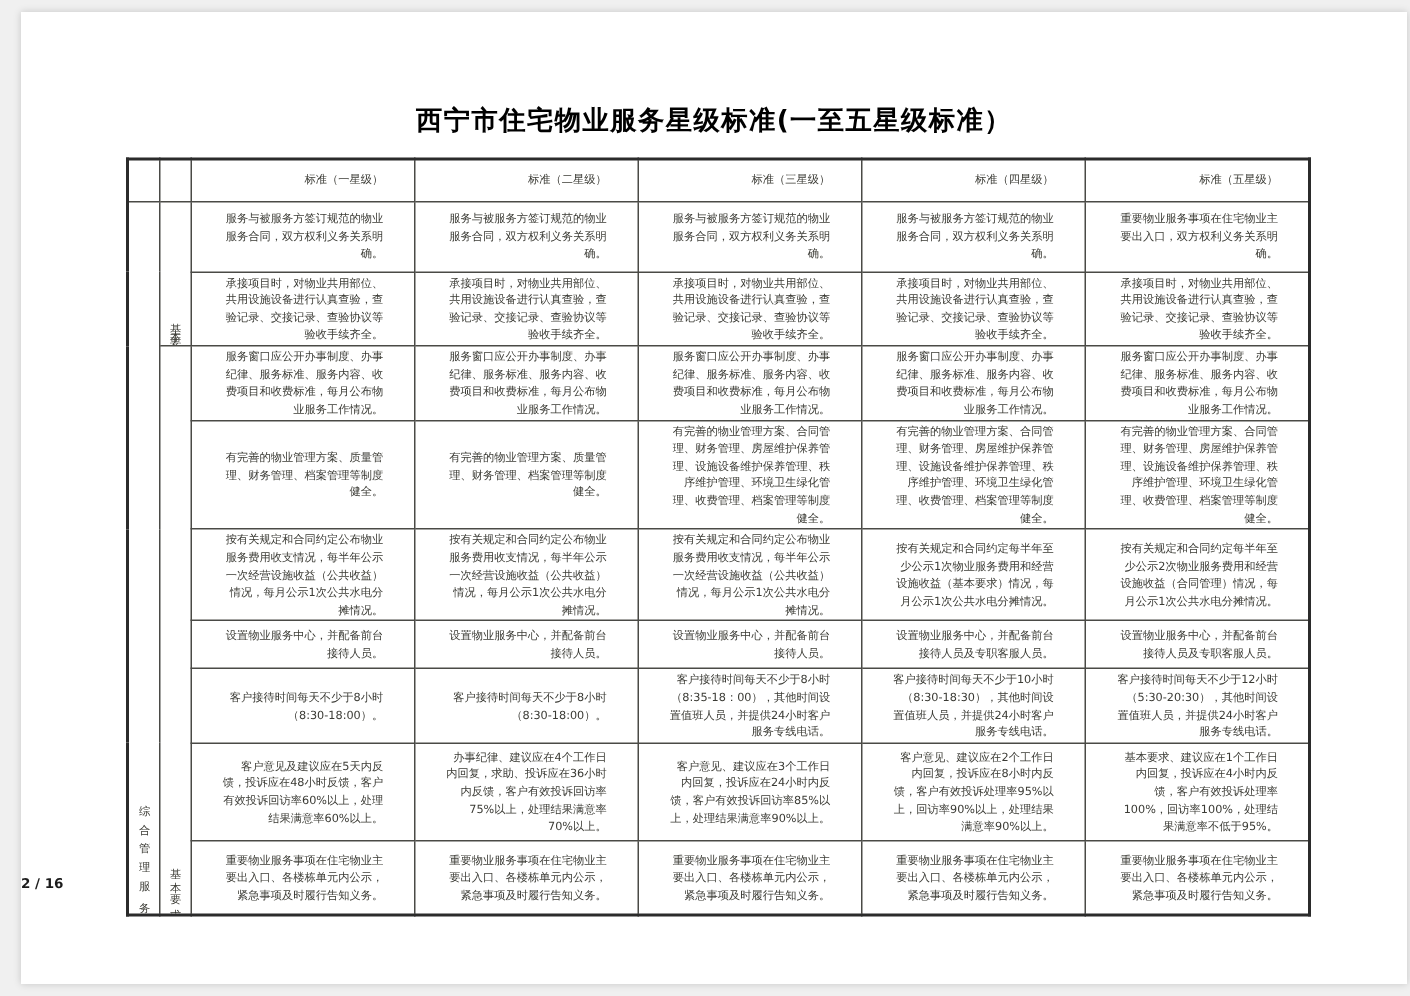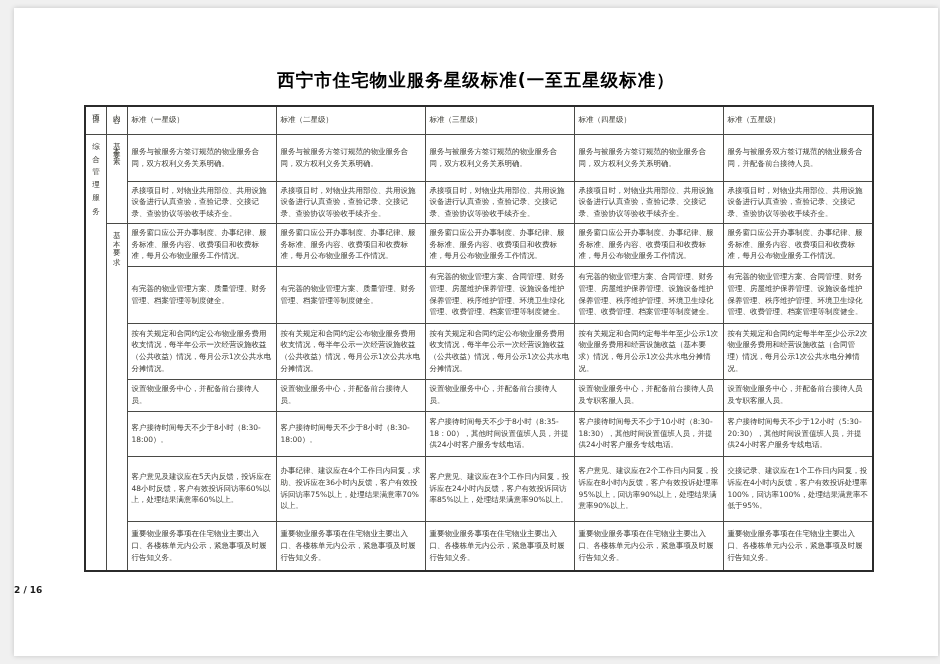--- a/index.html
+++ b/index.html
@@ -26,23 +26,23 @@
     width:788px;
     border-collapse:collapse;
     table-layout:fixed;
     border:2px solid #2b2b2b;
   }
   table.std td{
     border:1px solid #4a4a46;
     font-size:7.5px;
     line-height:1.55;
     color:#3b3b35;
-    text-align:left;
+    text-align:right;
     vertical-align:middle;
-    padding:1px 4px;
+    padding:1px 20px;
     overflow:hidden;
   }
   td.hd{font-size:7.5px;color:#3b3b35;padding:1px 2px;}
   td.v{
     writing-mode:vertical-rl;
     text-orientation:upright;
     padding:1px 0;
     text-align:center;
   }
   td.v.item-group{letter-spacing:13px;}
@@ -92,21 +92,21 @@
       <td class="hd">标准（四星级）</td>
       <td class="hd">标准（五星级）</td>
     </tr>
     <tr class="r1">
       <td class="v item-group" rowspan="9">综合管理服务</td>
       <td class="v elem-group" rowspan="2">基本要素</td>
       <td>服务与被服务方签订规范的物业服务合同，双方权利义务关系明确。</td>
       <td>服务与被服务方签订规范的物业服务合同，双方权利义务关系明确。</td>
       <td>服务与被服务方签订规范的物业服务合同，双方权利义务关系明确。</td>
       <td>服务与被服务方签订规范的物业服务合同，双方权利义务关系明确。</td>
-      <td>服务与被服务双方签订规范的物业服务合同，并配备前台接待人员。</td>
+      <td>重要物业服务事项在住宅物业主要出入口，双方权利义务关系明确。</td>
     </tr>
     <tr class="r2">
       <td>承接项目时，对物业共用部位、共用设施设备进行认真查验，查验记录、交接记录、查验协议等验收手续齐全。</td>
       <td>承接项目时，对物业共用部位、共用设施设备进行认真查验，查验记录、交接记录、查验协议等验收手续齐全。</td>
       <td>承接项目时，对物业共用部位、共用设施设备进行认真查验，查验记录、交接记录、查验协议等验收手续齐全。</td>
       <td>承接项目时，对物业共用部位、共用设施设备进行认真查验，查验记录、交接记录、查验协议等验收手续齐全。</td>
       <td>承接项目时，对物业共用部位、共用设施设备进行认真查验，查验记录、交接记录、查验协议等验收手续齐全。</td>
     </tr>
     <tr class="r3">
       <td class="v req-group" rowspan="7">基本要求</td>
@@ -142,21 +142,21 @@
       <td>客户接待时间每天不少于8小时（8:30-18:00）。</td>
       <td>客户接待时间每天不少于8小时（8:35-18：00），其他时间设置值班人员，并提供24小时客户服务专线电话。</td>
       <td>客户接待时间每天不少于10小时（8:30-18:30），其他时间设置值班人员，并提供24小时客户服务专线电话。</td>
       <td>客户接待时间每天不少于12小时（5:30-20:30），其他时间设置值班人员，并提供24小时客户服务专线电话。</td>
     </tr>
     <tr class="r8">
       <td>客户意见及建议应在5天内反馈，投诉应在48小时反馈，客户有效投诉回访率60%以上，处理结果满意率60%以上。</td>
       <td>办事纪律、建议应在4个工作日内回复，求助、投诉应在36小时内反馈，客户有效投诉回访率75%以上，处理结果满意率70%以上。</td>
       <td>客户意见、建议应在3个工作日内回复，投诉应在24小时内反馈，客户有效投诉回访率85%以上，处理结果满意率90%以上。</td>
       <td>客户意见、建议应在2个工作日内回复，投诉应在8小时内反馈，客户有效投诉处理率95%以上，回访率90%以上，处理结果满意率90%以上。</td>
-      <td>交接记录、建议应在1个工作日内回复，投诉应在4小时内反馈，客户有效投诉处理率100%，回访率100%，处理结果满意率不低于95%。</td>
+      <td>基本要求、建议应在1个工作日内回复，投诉应在4小时内反馈，客户有效投诉处理率100%，回访率100%，处理结果满意率不低于95%。</td>
     </tr>
     <tr class="r9">
       <td>重要物业服务事项在住宅物业主要出入口、各楼栋单元内公示，紧急事项及时履行告知义务。</td>
       <td>重要物业服务事项在住宅物业主要出入口、各楼栋单元内公示，紧急事项及时履行告知义务。</td>
       <td>重要物业服务事项在住宅物业主要出入口、各楼栋单元内公示，紧急事项及时履行告知义务。</td>
       <td>重要物业服务事项在住宅物业主要出入口、各楼栋单元内公示，紧急事项及时履行告知义务。</td>
       <td>重要物业服务事项在住宅物业主要出入口、各楼栋单元内公示，紧急事项及时履行告知义务。</td>
     </tr>
   </tbody>
     </table>

